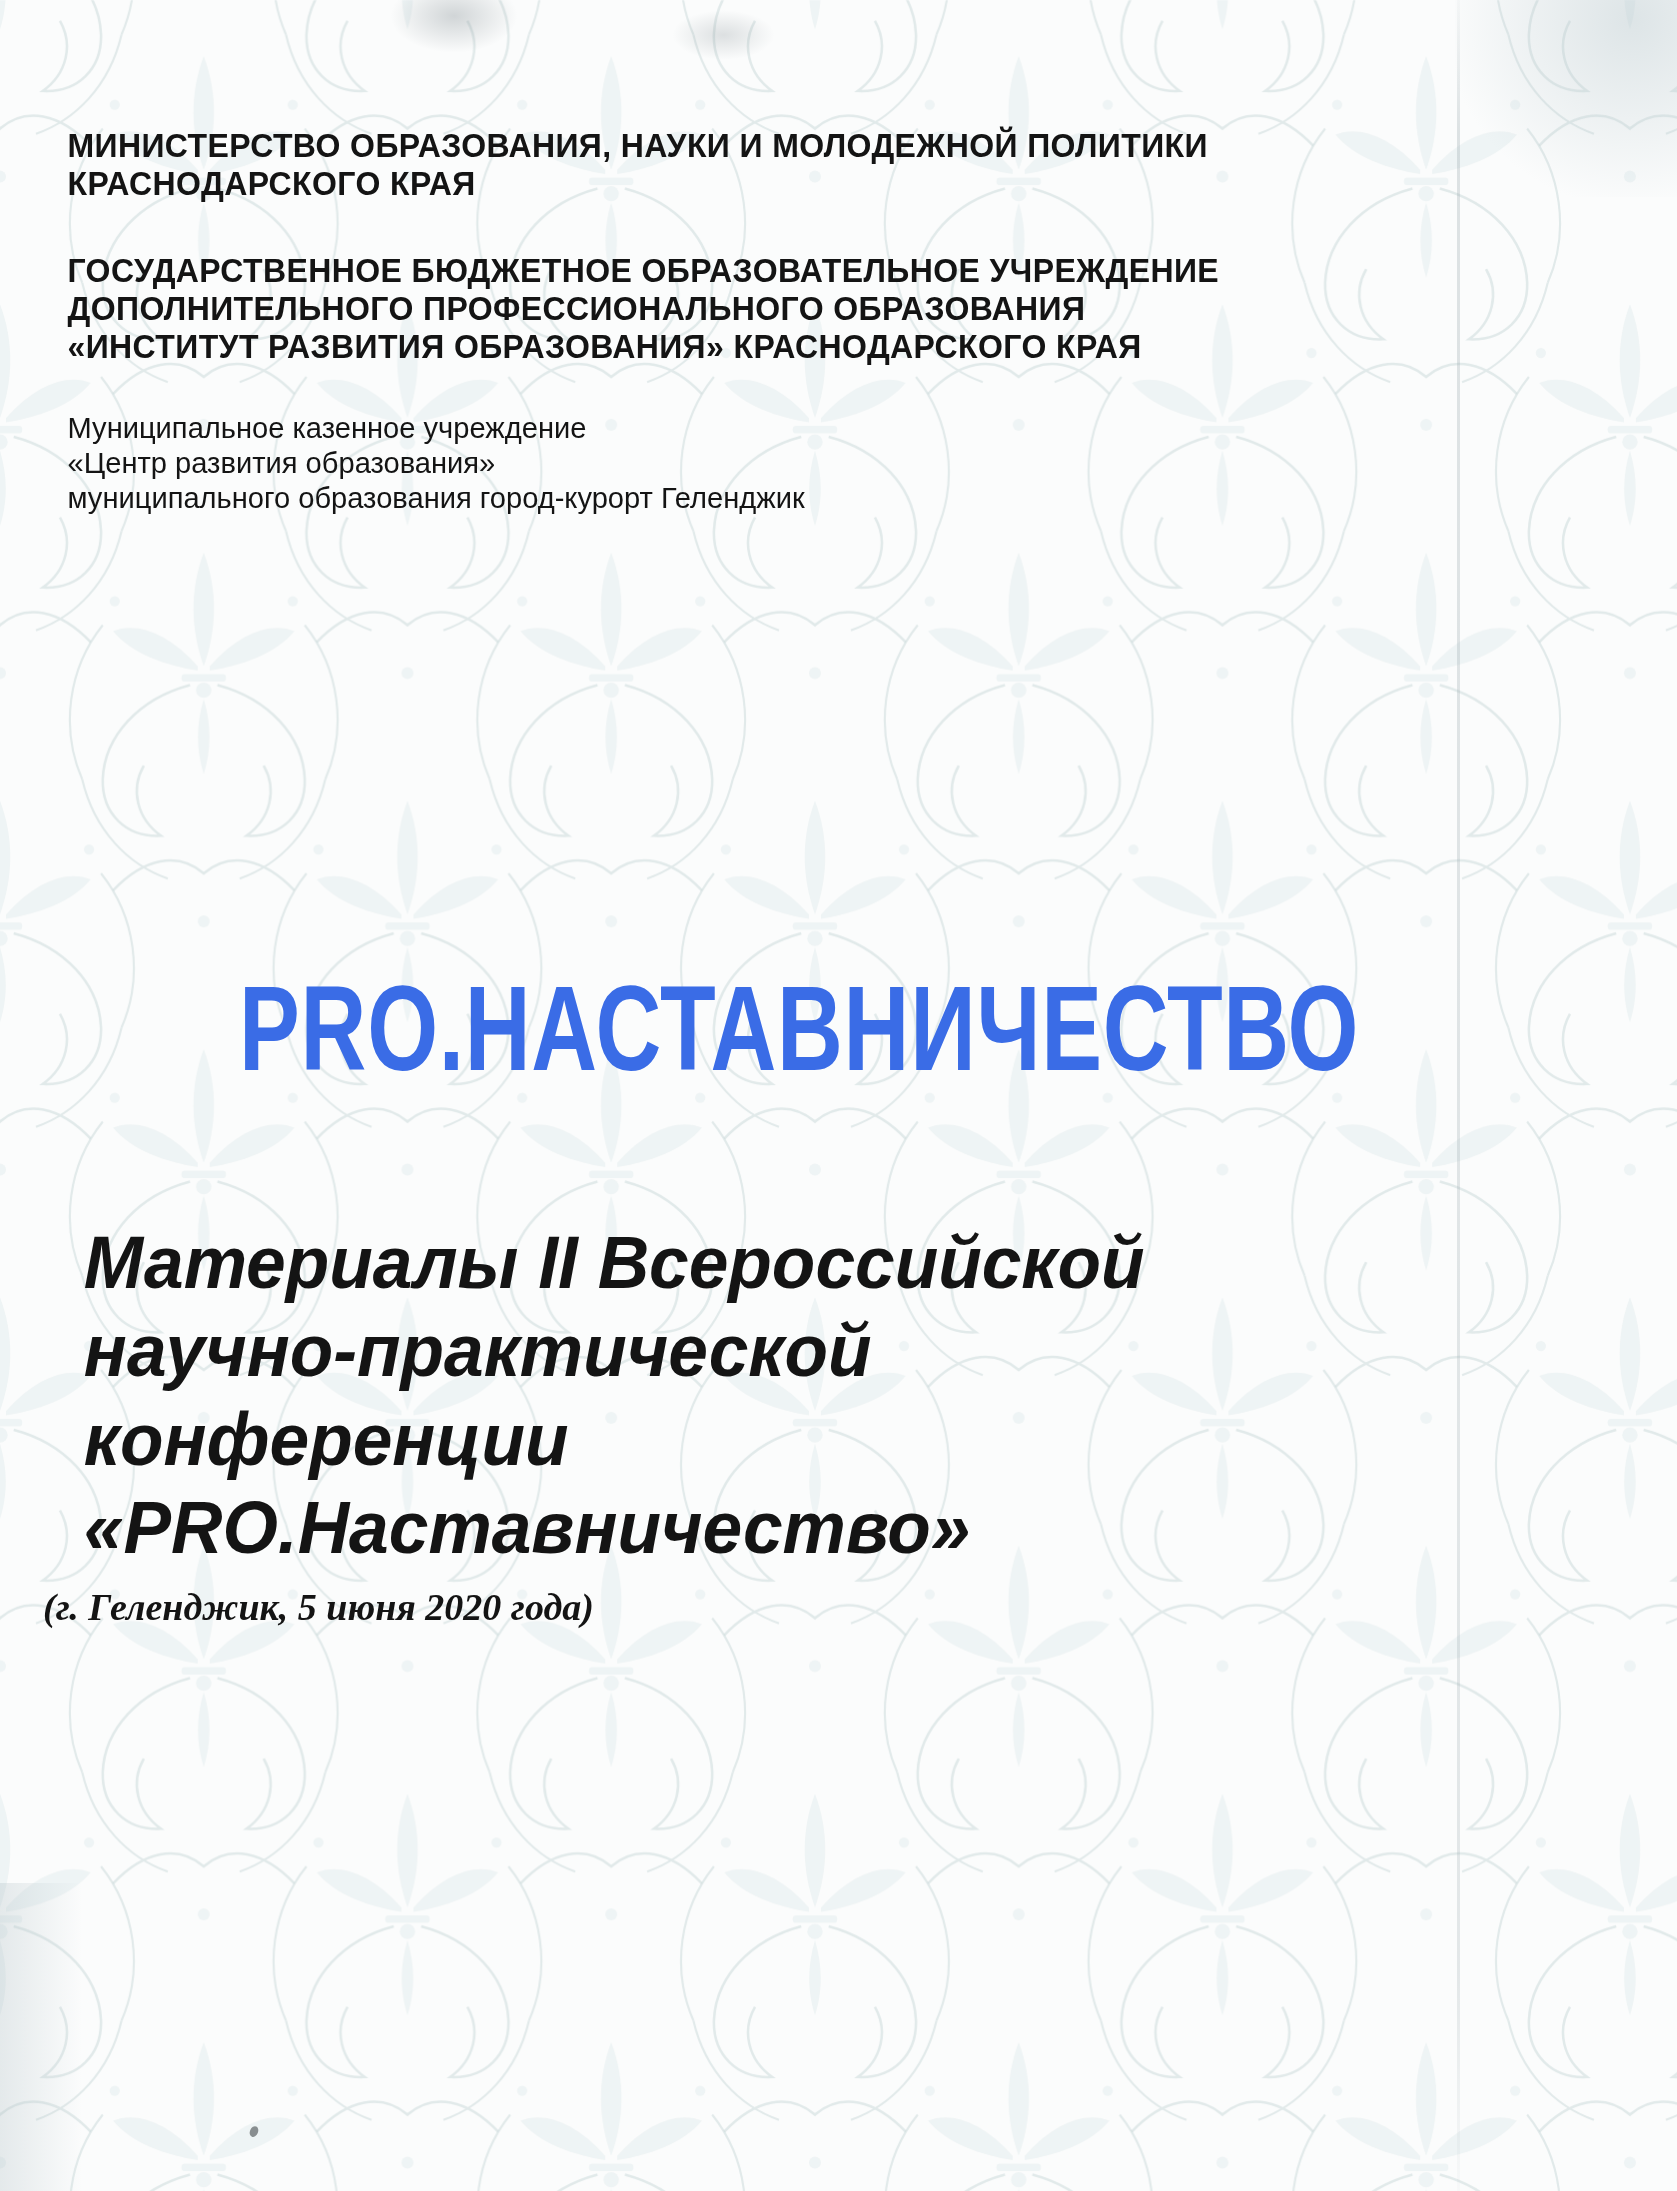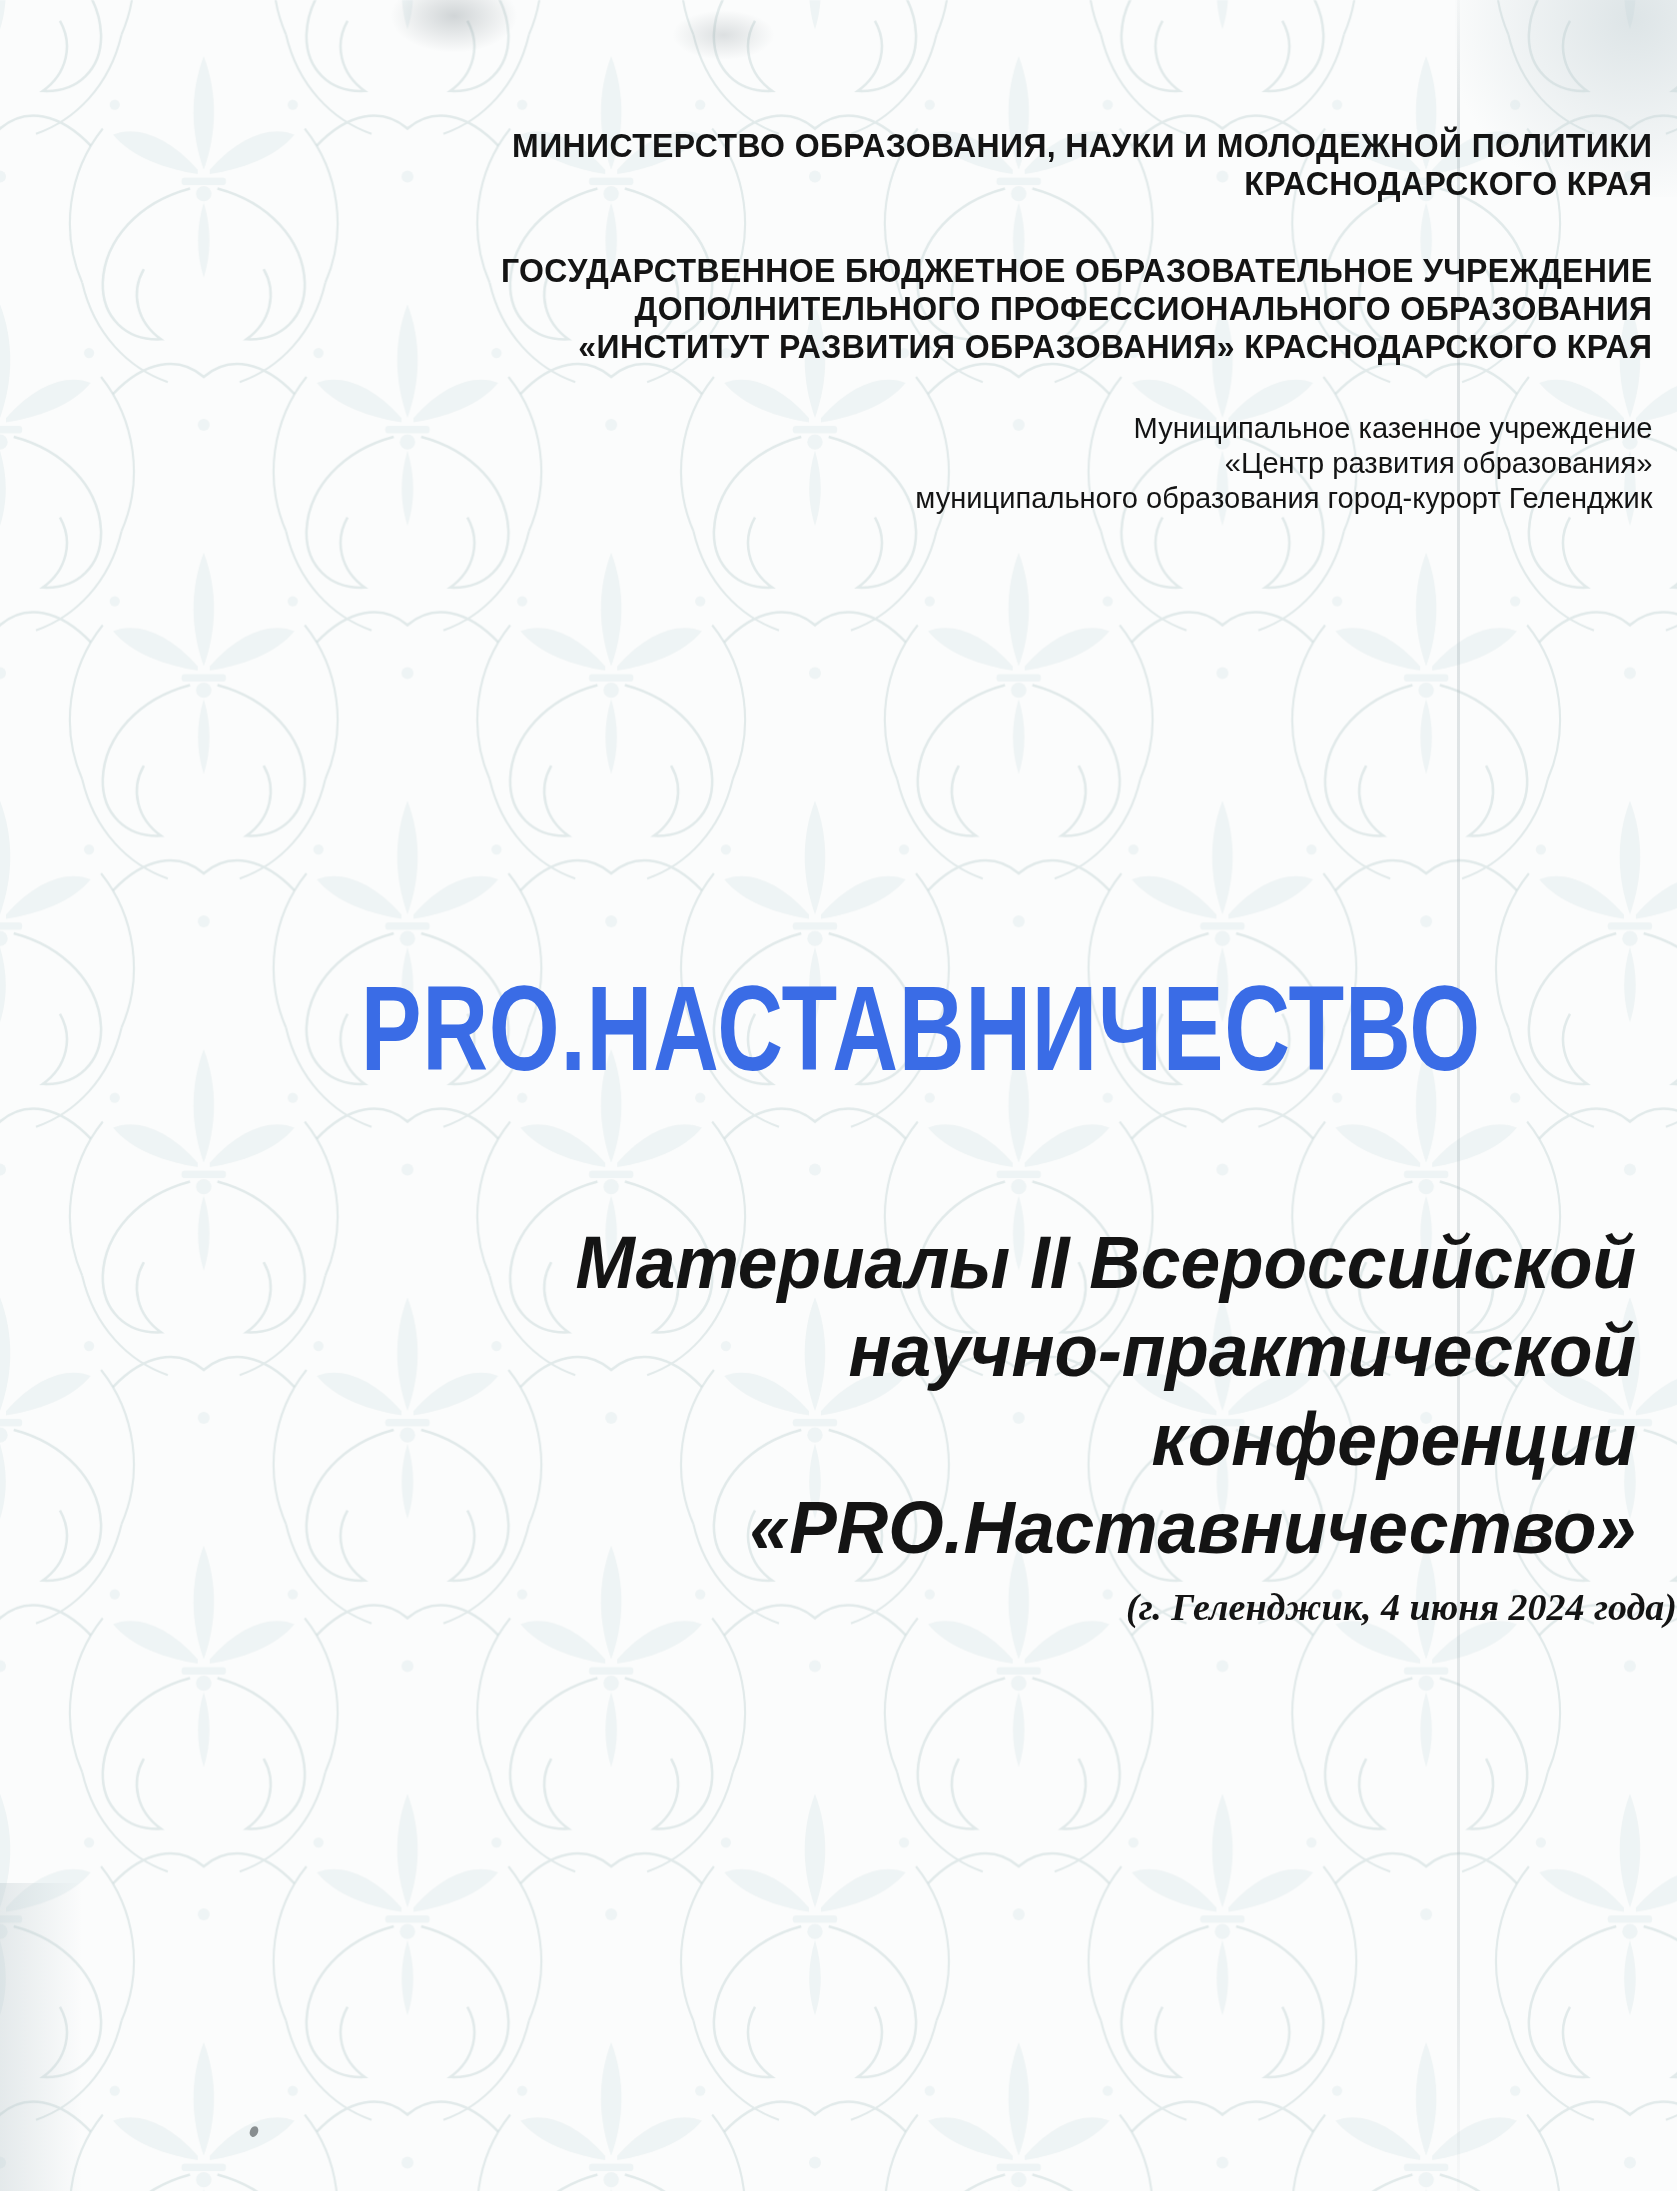--- a/index.html
+++ b/index.html
@@ -68,21 +68,21 @@
     background: rgba(52,58,60,0.55);
   }
 
   
   .content {
     position: relative;
     box-sizing: border-box;
     width: 100%;
     height: 100%;
     padding: 127px 0 0 43px; 
-    text-align: right;
+    text-align: left;
   }
   .content p { margin: 0; }
 
   .org-line {
     font-weight: 700;
     font-size: 33px;
     line-height: 1.16;
     white-space: pre-line;
     transform: scaleX(0.97);
     letter-spacing: 0.4px;
@@ -187,15 +187,15 @@
 «Центр развития образования»
 муниципального образования город-курорт Геленджик</p>
 
   <p class="main-title">PRO.НАСТАВНИЧЕСТВО</p>
 
   <p class="subtitle">Материалы II Всероссийской
 научно-практической
 конференции
 «PRO.Наставничество»</p>
 
-  <p class="event-details">(г. Геленджик, 4 июня 2024 года)</p>
+  <p class="event-details">(г. Геленджик, 5 июня 2020 года)</p>
 </div>
 
 
 </body></html>

